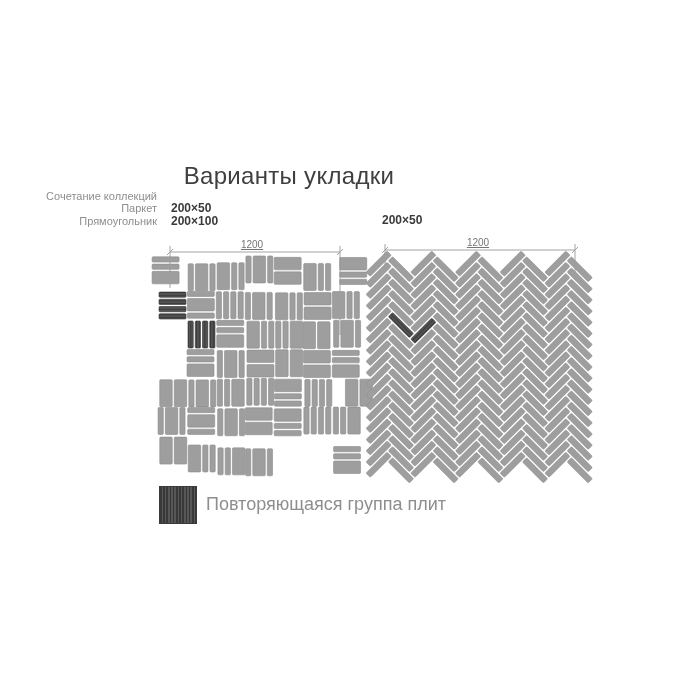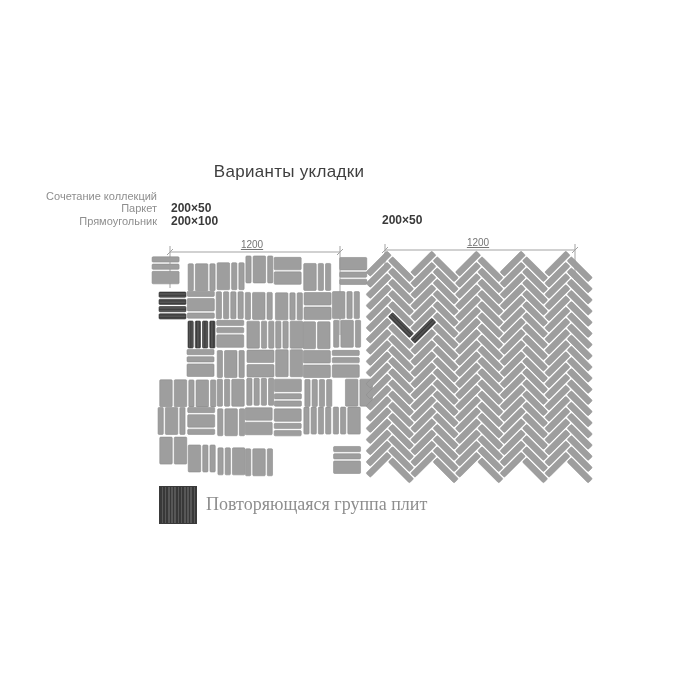--- a/index.html
+++ b/index.html
@@ -2,21 +2,21 @@
 <html><head>
 <meta charset="utf-8">
 <style>
   html,body{margin:0;padding:0;background:#fff;}
   #stage{
     position:relative;width:700px;height:700px;background:#ffffff;
     font-family:"Liberation Sans", sans-serif;overflow:hidden;
   }
   .page-title{
     position:absolute;left:0;top:162px;width:578px;text-align:center;
-    font-size:17px;color:#3f3f3f;letter-spacing:.3px;
+    font-size:24px;color:#3f3f3f;letter-spacing:.3px;
   }
   .side-labels{
     position:absolute;left:10px;top:190px;width:147px;text-align:right;
     font-size:11px;line-height:12.4px;color:#8e8e8e;
   }
   .bold-sizes{
     position:absolute;left:171px;top:202px;font-size:12px;line-height:12.6px;
     font-weight:bold;color:#3a3a3a;
   }
   .right-size{
@@ -31,21 +31,21 @@
   svg.left-pat{left:140px;top:236px;}
   svg.right-pat{left:365px;top:236px;}
   .legend{position:absolute;left:160px;top:487px;height:36px;}
   .legend-swatch{
     position:absolute;left:0;top:0;width:36px;height:36px;
     background:repeating-linear-gradient(90deg,#383838 0px,#383838 1.6px,#575757 1.6px,#575757 3.2px);
     outline:1px solid #3a3a3a;
   }
   .legend-label{
     position:absolute;left:46px;top:7px;white-space:nowrap;
-    font-size:18px;color:#8e8e8e;font-family:Liberation Serif, serif;
+    font-size:18px;color:#8e8e8e;
   }
 </style>
 </head>
 <body>
 
 <div id="stage">
 
   <div class="page-title">Варианты укладки</div>
 
   <div class="side-labels">

